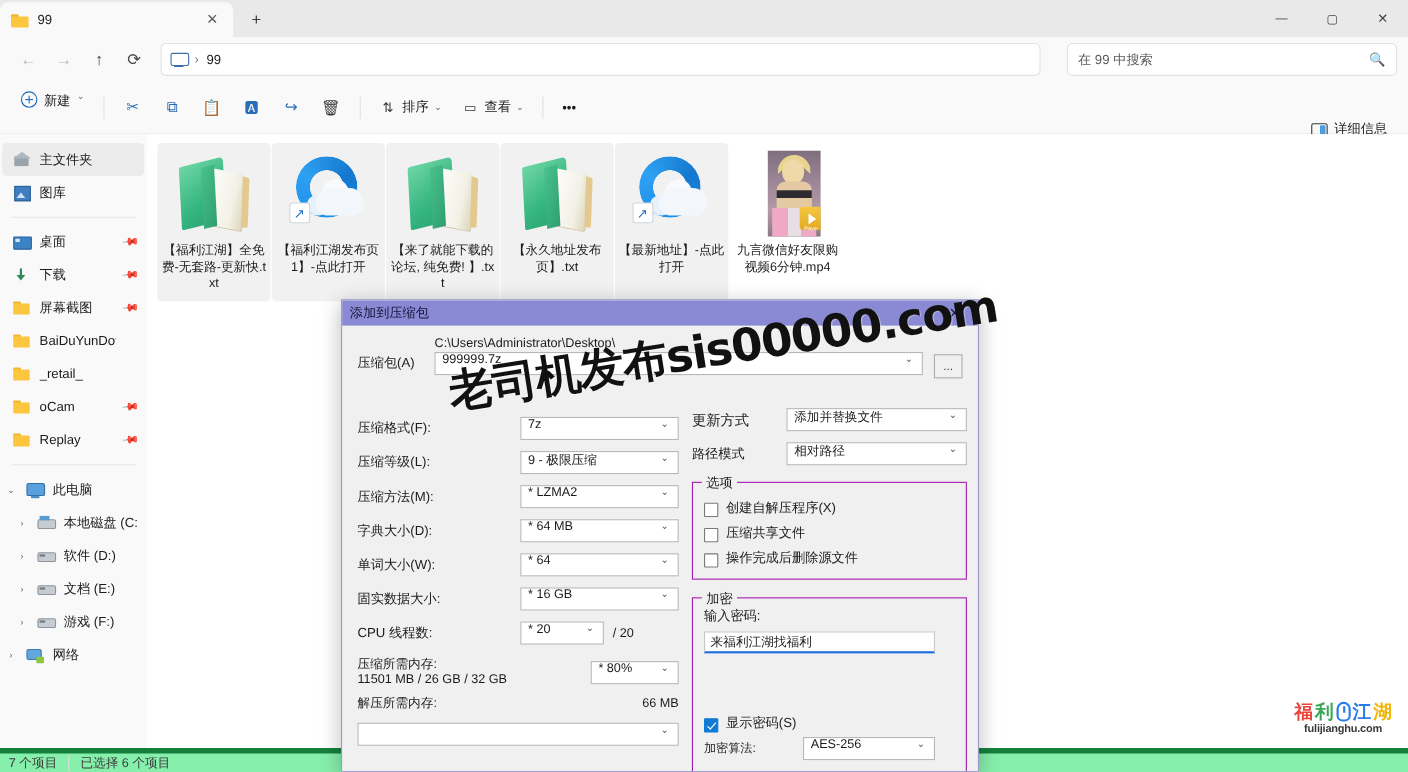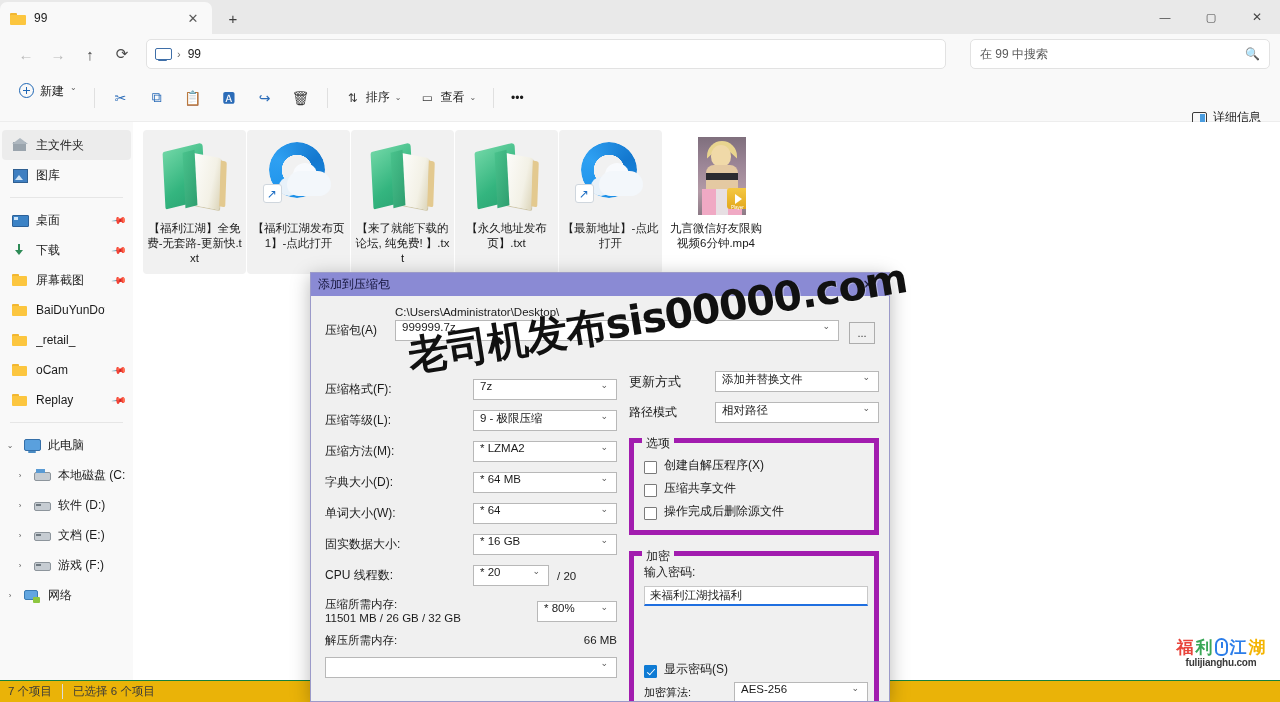--- a/index.html
+++ b/index.html
@@ -379,21 +379,21 @@
     margin-left: 2px;
   }
   .player-badge .plabel {
     position:absolute; bottom:-1px; left:0; right:0; text-align:center;
     font-size:4.5px; color:#fff;
   }
 
   
   .statusbar {
     position: absolute; left: 0; bottom: 0; width: 1280px; height: 22px;
-    background: #eab308; border-top: 1px solid #15803d;
+    background: #86efac; border-top: 5px solid #15803d;
     display: flex; align-items: center; gap: 0; padding-left: 8px;
     font-size: 11.5px; color: #3a3a3a;
   }
   .st-cell { padding: 0 10px 0 0; }
   .st-cell2 { padding: 0 10px; border-left: 1px solid #dcdcdc; }
 
   
   .logo-wm {
     position: absolute; right: 6px; bottom: 26px;
     width: 106px; height: 46px;
@@ -454,21 +454,21 @@
   }
 
   .leftcol { position: absolute; left: 14px; top: 78px; width: 292px; }
   .rightcol { position: absolute; left: 318px; top: 70px; width: 250px; }
 
   .frow { display: flex; align-items: center; height: 31px; }
   .frow .flabel { width: 148px; font-size: 12px; color: #1b1b1b; }
   .frow .fctl { flex: 1; }
 
   .group {
-    border: 5px solid #a21caf; padding: 8px 6px 10px 10px;
+    border: 1px solid #a21caf; padding: 8px 28px 10px 10px;
     position: relative; margin-top: 10px;
   }
   .group > .gtitle {
     position: absolute; top: -8px; left: 8px; background: #f0f0f0;
     padding: 0 4px; font-size: 12px; color: #1b1b1b;
   }
   .ckrow { display: flex; align-items: flex-end; gap: 7px; height: 23px; font-size: 12px; }
   .ck {
     width: 13px; height: 13px; border: 1px solid #7a7a7a; background: #fff;
     flex: none; position: relative; border-radius: 1px;

